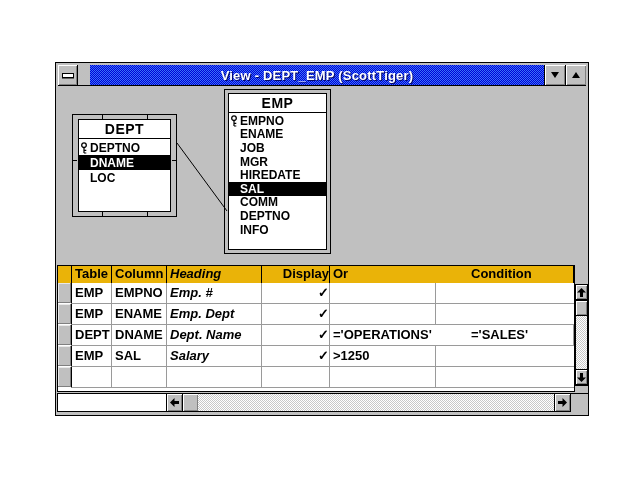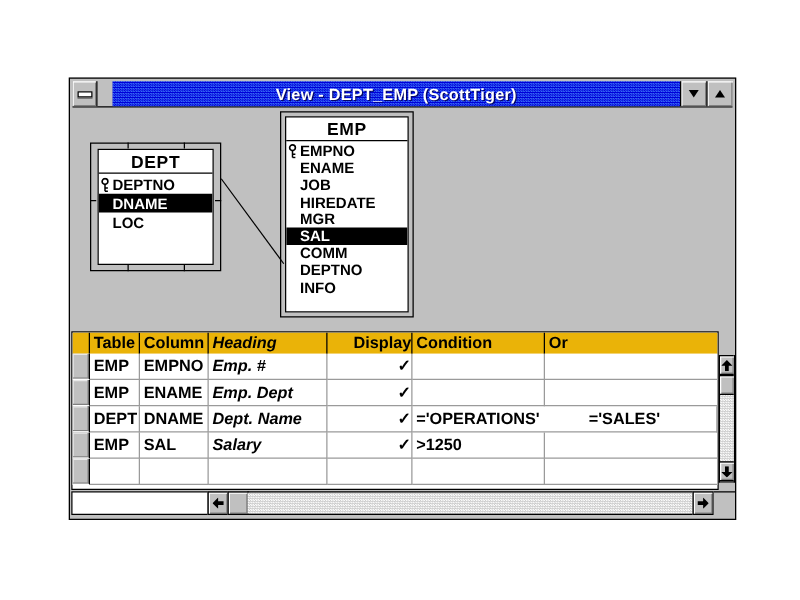--- a/index.html
+++ b/index.html
@@ -145,24 +145,24 @@
           </svg>
           <span>EMPNO</span>
         </div>
         <div class="titem">
             <span>ENAME</span>
           </div>
         <div class="titem">
             <span>JOB</span>
           </div>
         <div class="titem">
+            <span>MGR</span>
+          </div>
+        <div class="titem">
             <span>HIREDATE</span>
-          </div>
-        <div class="titem">
-            <span>MGR</span>
           </div>
         <div class="titem sel">
             <span>SAL</span>
           </div>
         <div class="titem">
             <span>COMM</span>
           </div>
         <div class="titem">
             <span>DEPTNO</span>
           </div>
@@ -172,22 +172,22 @@
       </div>
     </div>
 
     <div class="grid">
       <div class="grow ghead">
         <div class="gcell c-sel"></div>
         <div class="gcell c-table">Table</div>
         <div class="gcell c-col">Column</div>
         <div class="gcell c-head">Heading</div>
         <div class="gcell c-disp">Display</div>
+        <div class="gcell c-or">Or</div>
         <div class="gcell c-cond">Condition</div>
-        <div class="gcell c-or">Or</div>
       </div>
 
       <div class="grow gdata">
         <div class="gcell c-sel"></div>
         <div class="gcell c-table">EMP</div>
         <div class="gcell c-col">EMPNO</div>
         <div class="gcell c-head">Emp. #</div>
         <div class="gcell c-disp">✓</div>
         <div class="gcell c-cond"></div>
         <div class="gcell c-or"></div>

